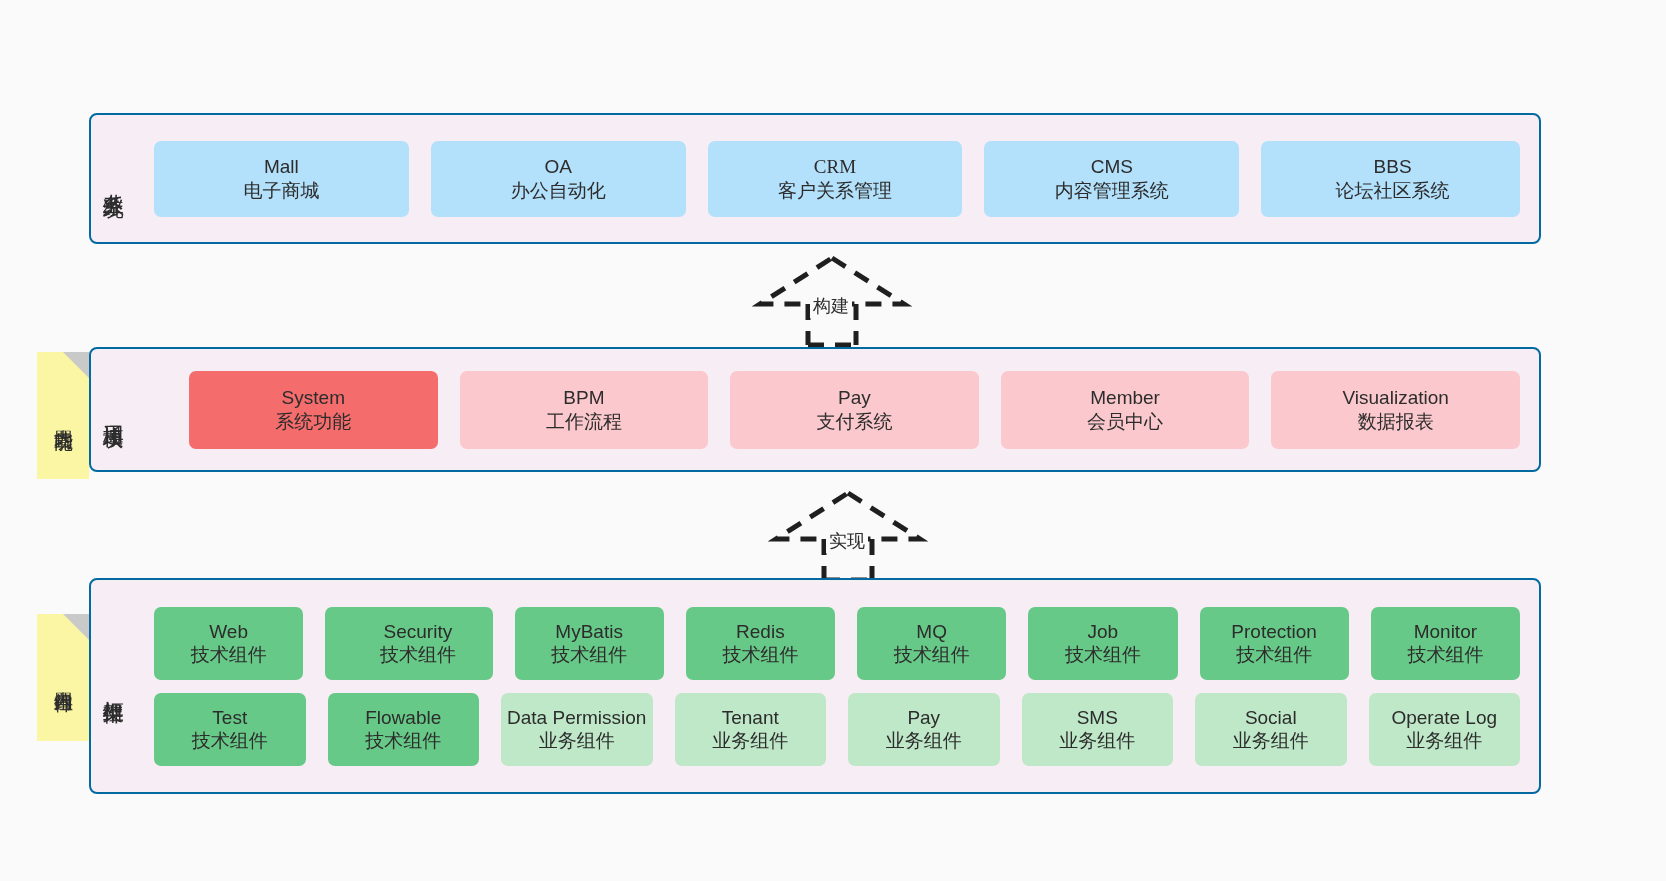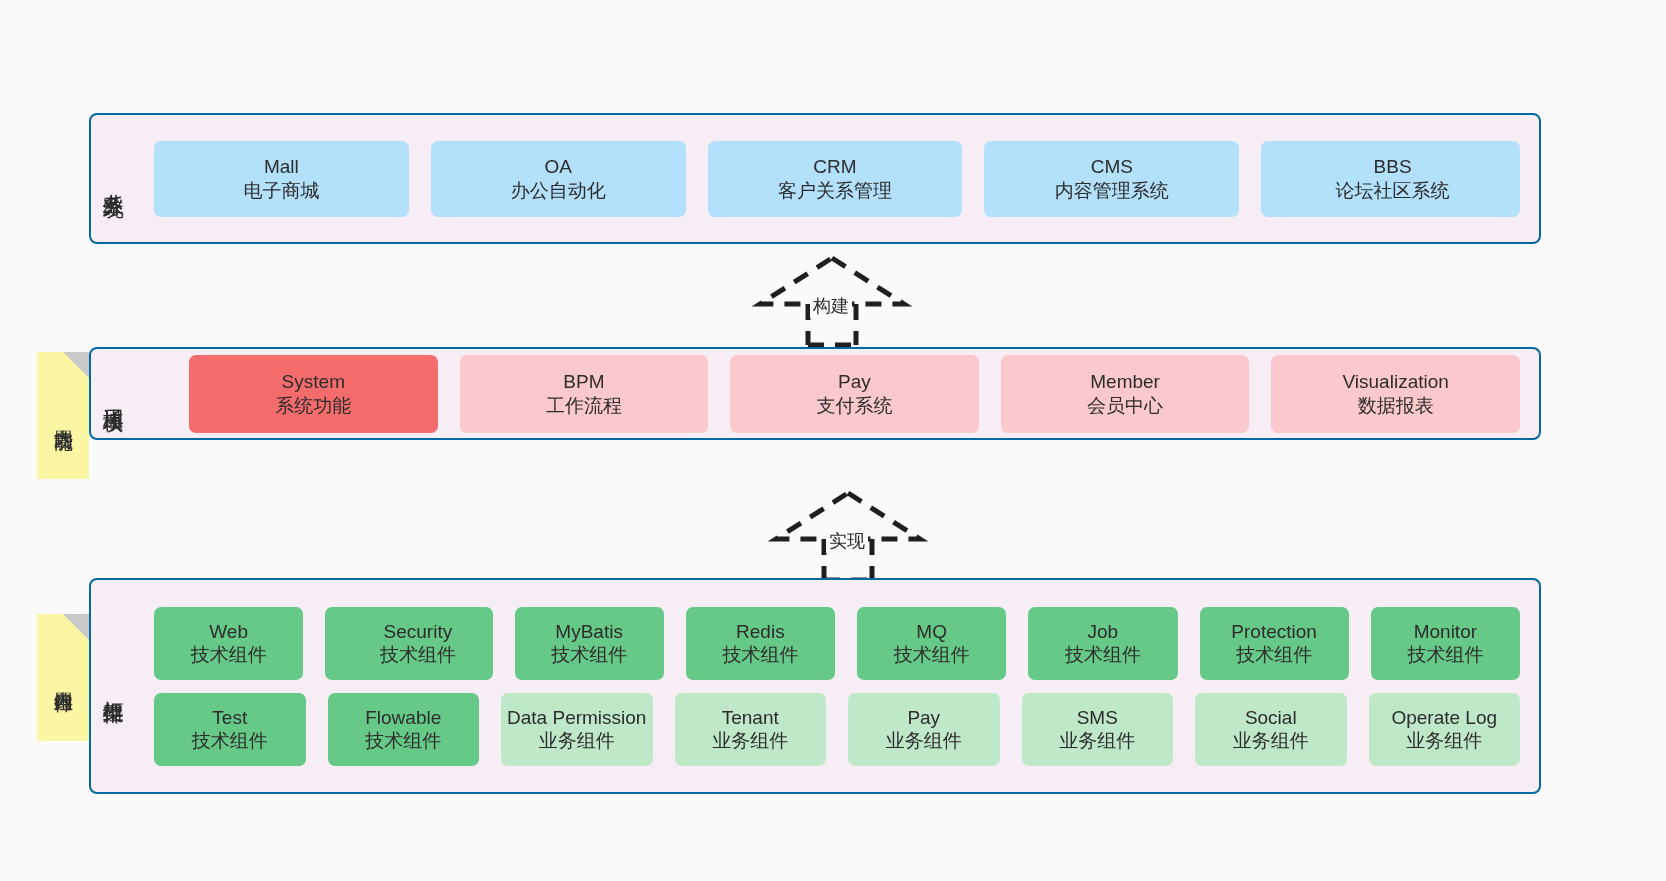--- a/index.html
+++ b/index.html
@@ -142,21 +142,21 @@
   <div class="layer-title">业务系统</div>
   <div class="cards">
     <div class="card c-blue" style="height:76px;">
       <span class="en">Mall</span>
       <span class="cn">电子商城</span>
     </div>
     <div class="card c-blue" style="height:76px;align-items:center;">
       <span class="en">OA</span>
       <span class="cn">办公自动化</span>
     </div>
-    <div class="card c-blue" style="height:76px;">
+    <div class="card c-blue" style="height:76px;font-family:Liberation Serif, serif;">
       <span class="en">CRM</span>
       <span class="cn">客户关系管理</span>
     </div>
     <div class="card c-blue" style="height:76px;">
       <span class="en">CMS</span>
       <span class="cn">内容管理系统</span>
     </div>
     <div class="card c-blue" style="height:76px;padding-left:10px;">
       <span class="en">BBS</span>
       <span class="cn">论坛社区系统</span>
@@ -170,21 +170,21 @@
     <path d="M56,52 L56,93 M104,52 L104,93 M56,93 L104,93" fill="none" stroke="#1f1f1f" stroke-width="5" stroke-dasharray="16 11"></path>
   </svg>
   <span class="conn-label" style="left:58px; top:42px;">构建</span>
 </div>
 
 <div class="note" style="left:37px; top:352px; width:52px; height:127px;">
   <span class="fold"></span>
   <span class="note-text">内置功能</span>
 </div>
 
-<div class="layer" style="left:89px; top:347px; width:1452px; height:93px;gap:35px;">
+<div class="layer" style="left:89px; top:347px; width:1452px; height:125px;gap:35px;">
   <div class="layer-title">通用模块</div>
   <div class="cards">
     <div class="card c-red" style="height:78px;">
       <span class="en">System</span>
       <span class="cn">系统功能</span>
     </div>
     <div class="card c-pink" style="height:78px;">
       <span class="en">BPM</span>
       <span class="cn">工作流程</span>
     </div>

